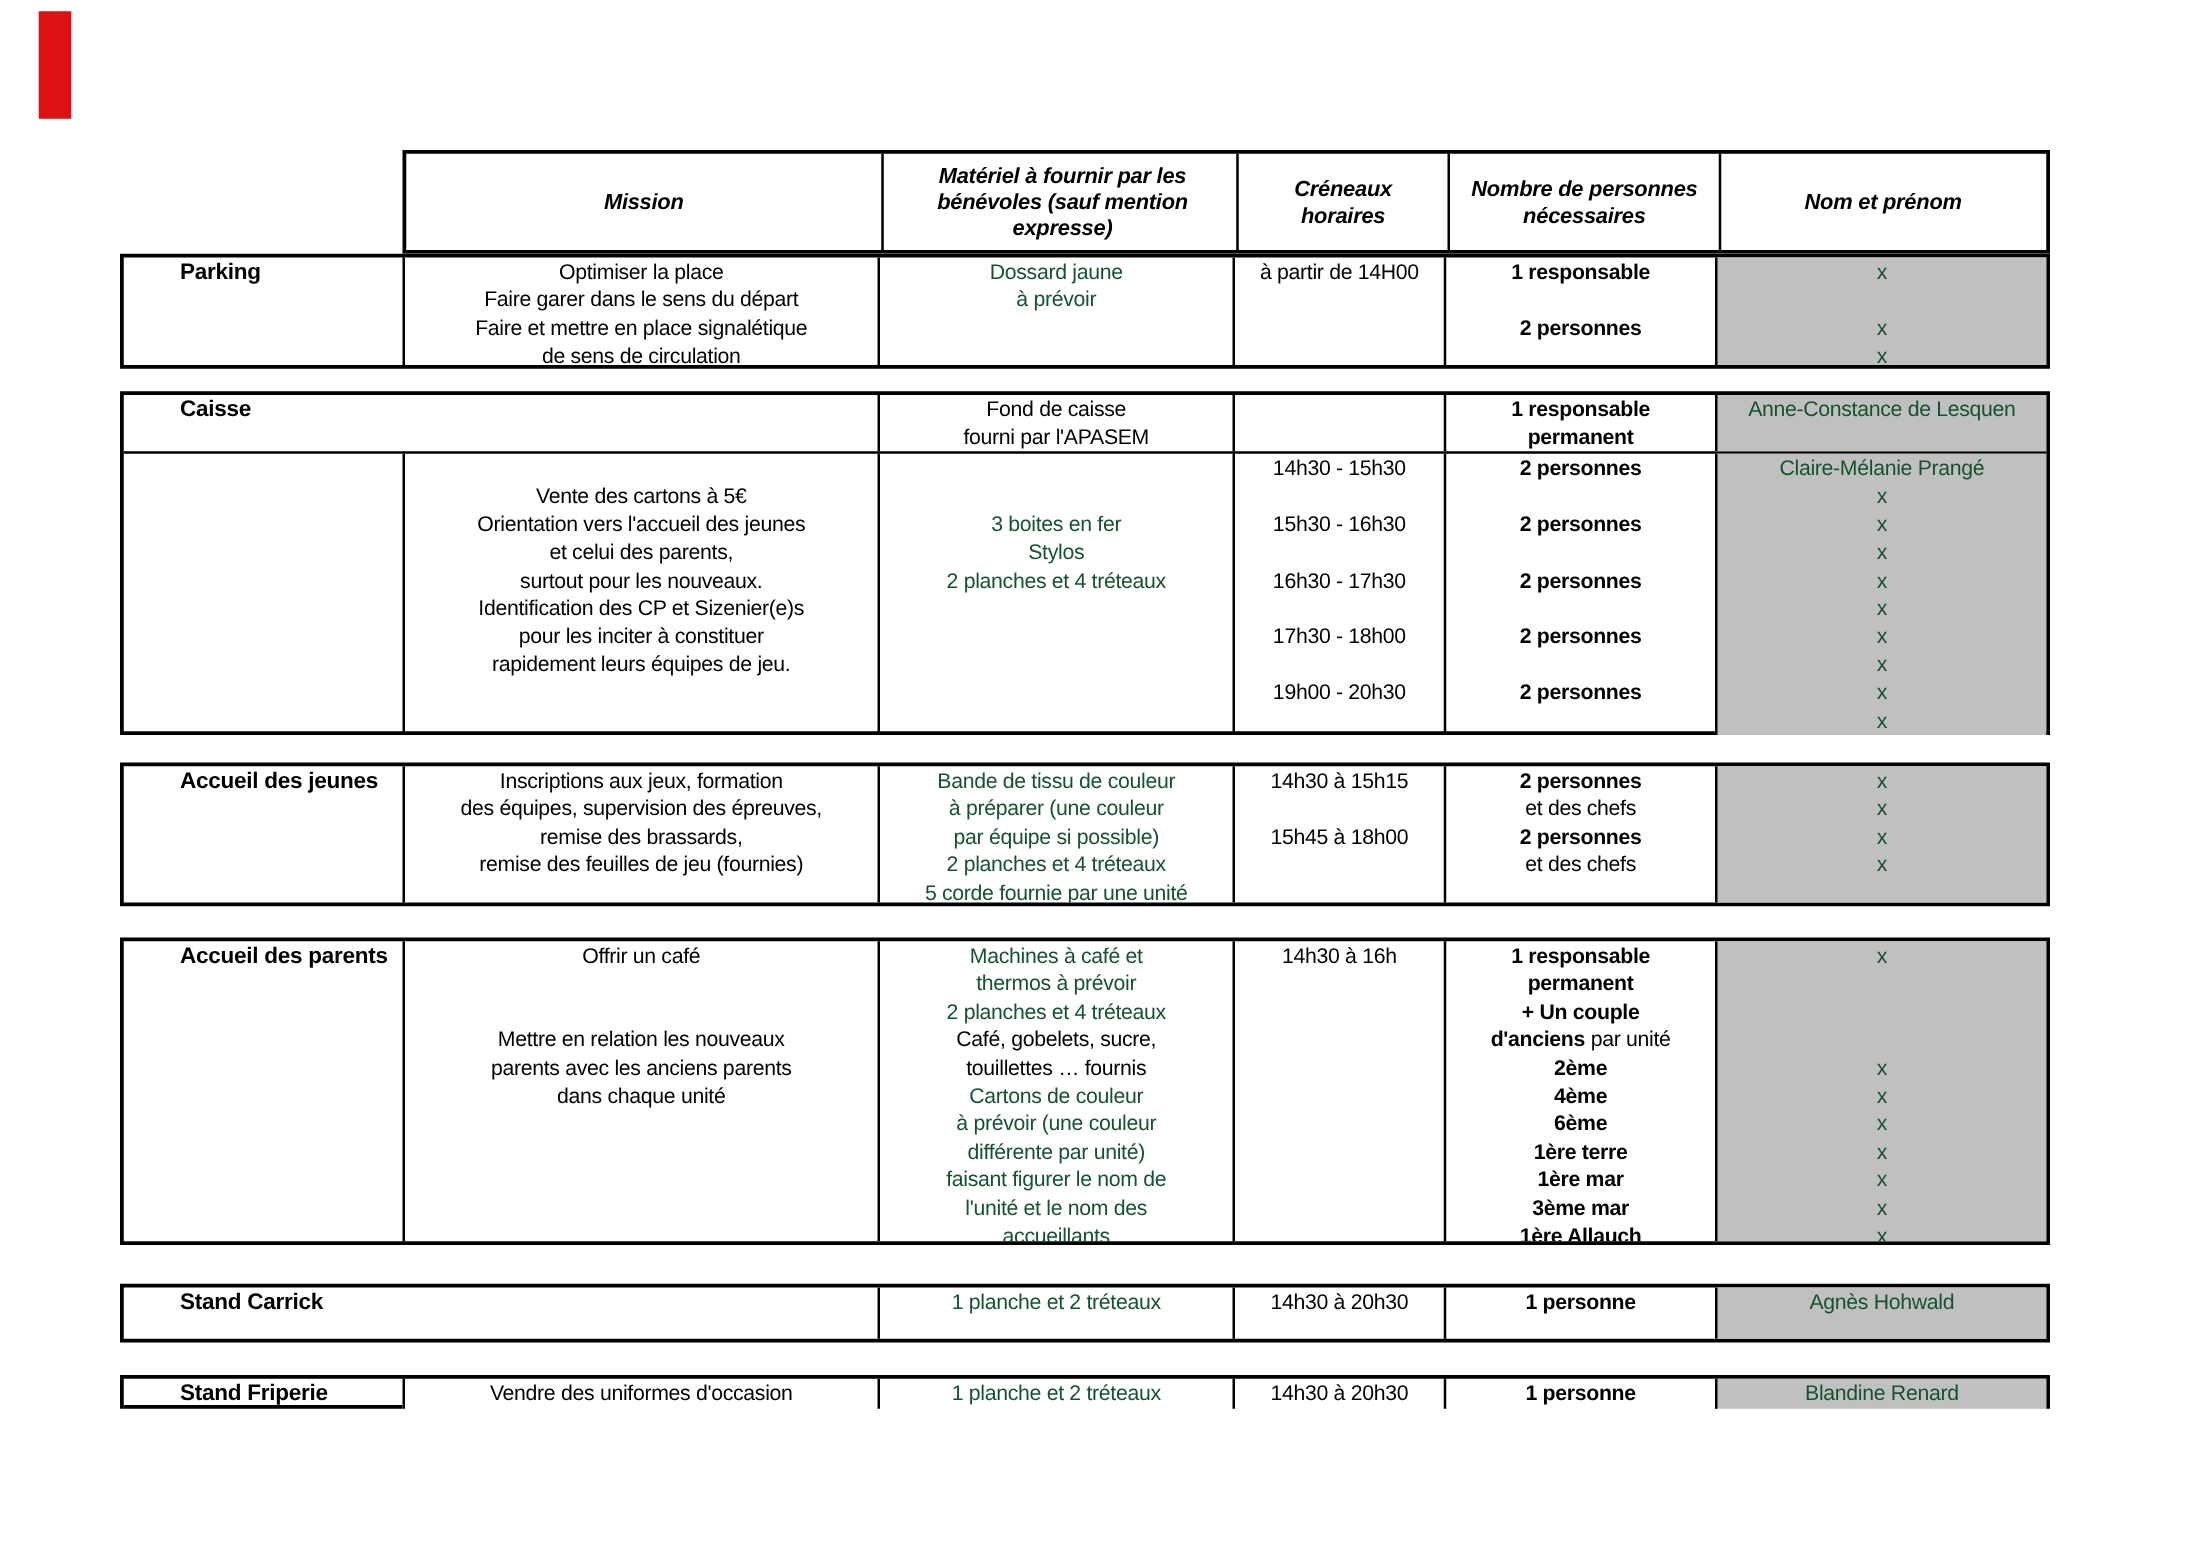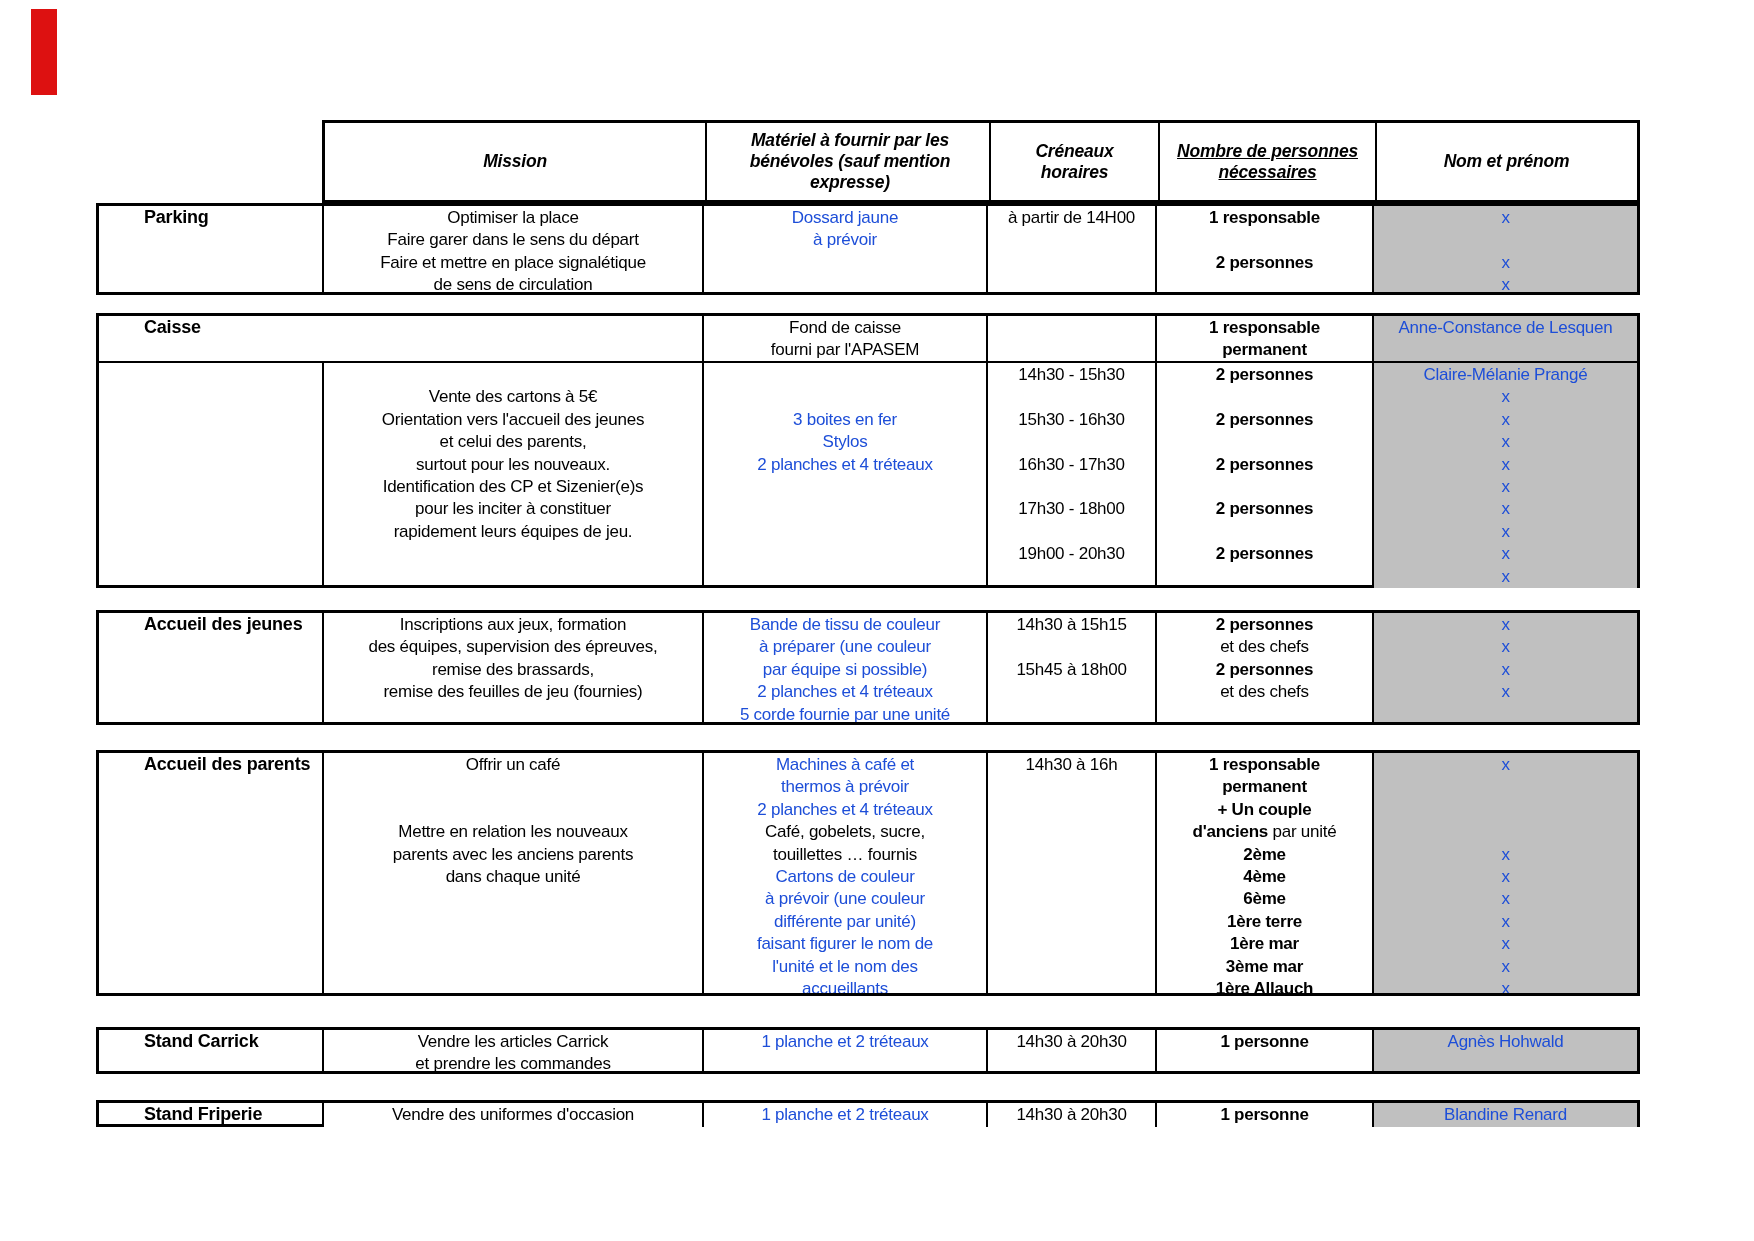--- a/index.html
+++ b/index.html
@@ -9,21 +9,21 @@
   #table{position:absolute;left:96px;top:120px;width:1544px;}
 
   
   .hdr{position:relative;margin-left:226px;width:1318px;height:83px;border:3px solid #000;box-sizing:border-box;}
   .hcell{position:absolute;top:0;bottom:0;display:flex;align-items:center;justify-content:center;
          text-align:center;font-weight:bold;font-style:italic;font-size:17.5px;line-height:21px;
          padding:0 13px;box-sizing:border-box;letter-spacing:-0.2px;}
   .h1{left:0;width:380px;}
   .h2{left:380px;width:288px;border-left:2px solid #000;}
   .h3{left:664px;width:169px;border-left:2px solid #000;}
-  .h4{left:833px;width:217px;border-left:2px solid #000;text-decoration:underline;}
+  .h4{left:833px;width:217px;border-left:2px solid #000;}
   .h5{left:1050px;right:1px;border-left:2px solid #000;}
 
   
   .sec{position:relative;width:1544px;border:3px solid #000;box-sizing:border-box;background:#fff;}
   .sec.parking{height:92px;margin-top:0;}
   .sec.caisse{height:275px;margin-top:18px;}
   .sec.jeunes{height:115px;margin-top:22px;}
   .sec.parents{height:246px;margin-top:25px;}
   .sec.carrick{height:47px;margin-top:31px;}
   .sec.friperie{height:27px;margin-top:26px;border-bottom:none;}
@@ -36,21 +36,21 @@
   .c1{left:223px;width:380px;border-left:2px solid #000;}
   .c2{left:603px;width:284px;border-left:2px solid #000;}
   .c3{left:887px;width:169px;border-left:2px solid #000;}
   .c4{left:1056px;width:217px;border-left:2px solid #000;}
   .c5{left:1273px;right:0;border-left:2px solid #000;background:#c0c0c0;}
   .friperie .c0{border-bottom:3px solid #000;}
 
   .lab{font-weight:bold;font-size:18px;line-height:21px;text-align:left;padding-left:3px;letter-spacing:-0.2px;}
   .line{height:22.4px;line-height:22.4px;font-size:17px;text-align:center;white-space:nowrap;letter-spacing:-0.25px;}
   .line.b,.b{font-weight:bold;}
-  .line.r{color:#1d4ed8;}
+  .line.r{color:#14532d;}
 </style>
 </head>
 <body>
 
 <div id="page">
 
   <div id="redbar"></div>
 
   <div id="table">
 
@@ -255,24 +255,20 @@
           <div class="line r">x</div>
           <div class="line r">x</div>
           <div class="line r">x</div>
         </div>
     </div>
 
     <div class="sec carrick">
       <div class="cell c0">
           <div class="lab">Stand Carrick</div>
         </div>
-      <div class="cell c1">
-          <div class="line">Vendre les articles Carrick</div>
-          <div class="line">et prendre les commandes</div>
-        </div>
       <div class="cell c2">
           <div class="line r">1 planche et 2 tréteaux</div>
         </div>
       <div class="cell c3">
           <div class="line">14h30 à 20h30</div>
         </div>
       <div class="cell c4">
           <div class="line b">1 personne</div>
         </div>
       <div class="cell c5">

